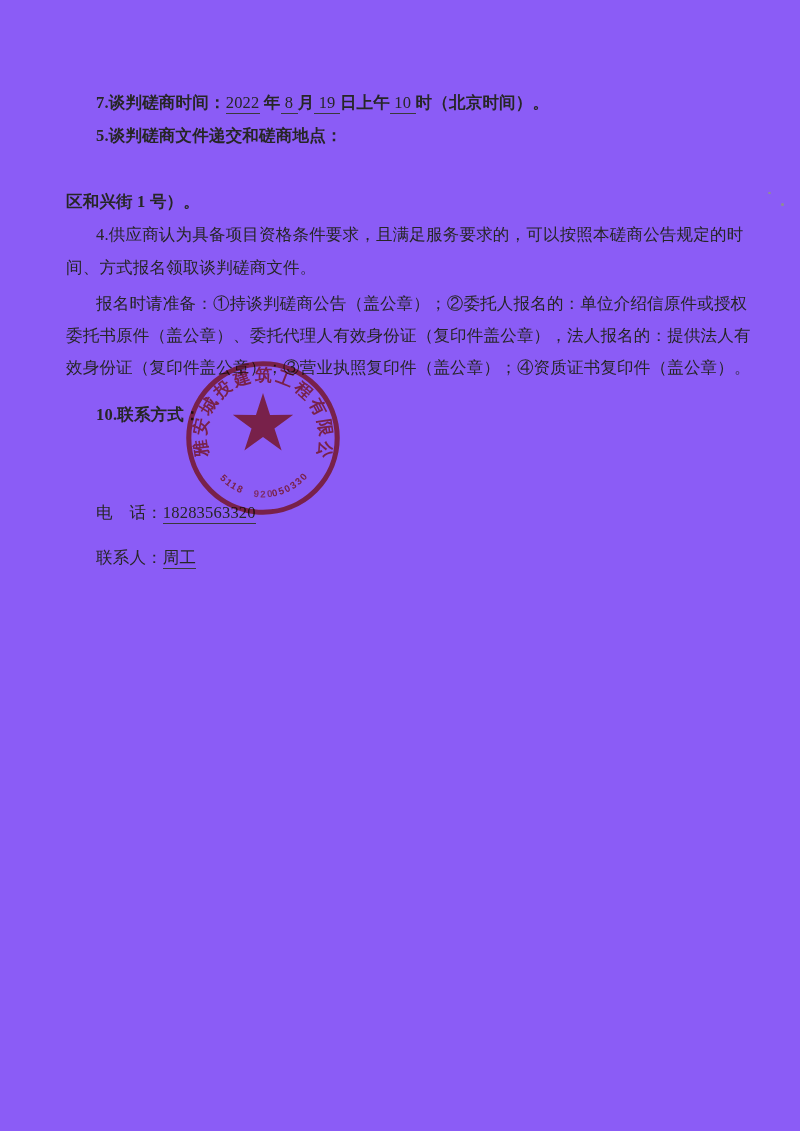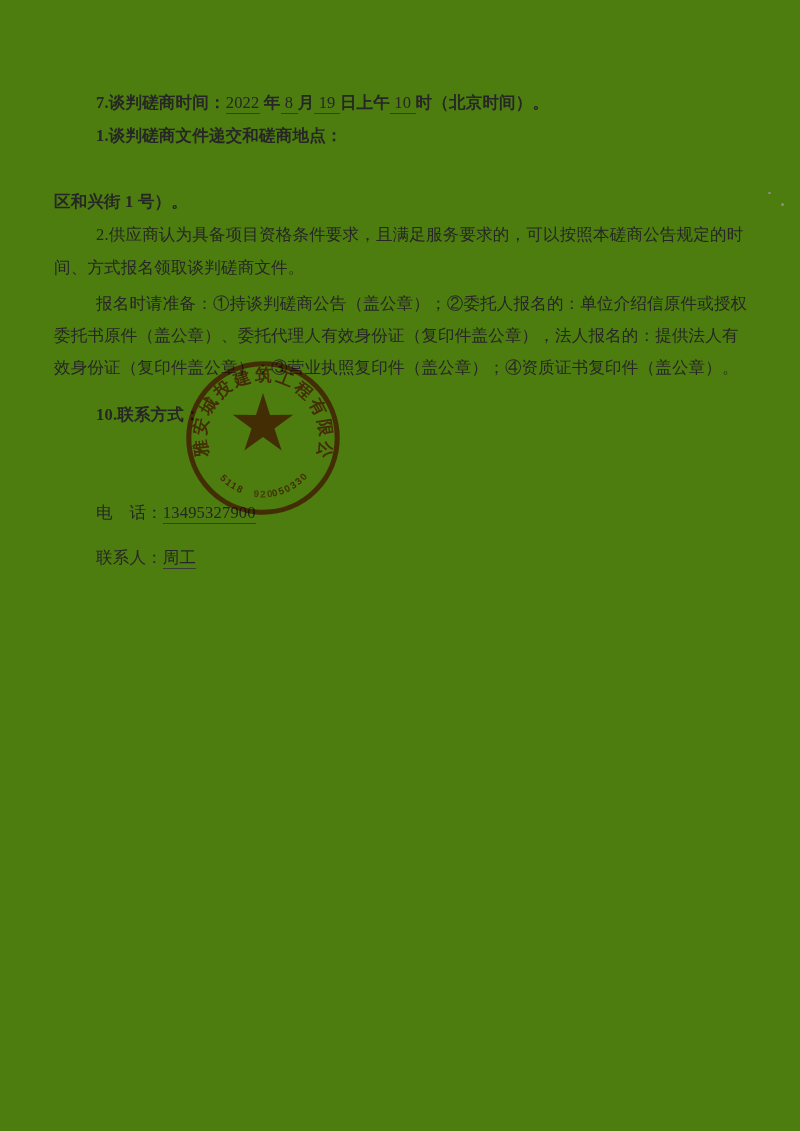--- a/index.html
+++ b/index.html
@@ -1,25 +1,25 @@
 <!DOCTYPE html>
 <html><head>
 <meta charset="utf-8">
 <style>
   html,body{margin:0;padding:0;}
   body{
     width:800px;height:1131px;background:#ffffff;position:relative;
     font-family:"Liberation Serif","DejaVu Serif",serif;
   }
-  .page{position:absolute;inset:0;background:#4d7c0f;overflow:hidden;}
+  .page{position:absolute;inset:0;background:#8b5cf6;overflow:hidden;}
   .line{
     position:absolute;left:96px;white-space:pre;
     font-size:16.5px;line-height:20px;color:#262626;letter-spacing:.2px;
   }
-  .cont{left:54px;}
+  .cont{left:66px;}
   .b{font-weight:bold;}
   .num{font-weight:normal;}
   .u{border-bottom:1.3px solid #3a3a3a;padding-bottom:1px;}
   
   .seal{
     position:absolute;left:176px;top:351px;width:174px;height:174px;
     opacity:.86;mix-blend-mode:multiply;
   }
   .seal svg{width:100%;height:100%;}
   .seal .ring{fill:none;stroke:#d6402e;stroke-width:5;}
@@ -36,35 +36,35 @@
   .speck1{left:768px;top:192px;width:3px;height:2px;}
   .speck2{left:781px;top:203px;width:3px;height:3px;}
 </style>
 </head>
 <body>
 
 <div class="page">
 
   <p class="line b" style="top:76px"><span>7.谈判磋商时间：</span><span class="u num">2022</span><span> 年</span><span class="u num"> 8 </span><span>月</span><span class="u num"> 19 </span><span>日上午</span><span class="u num"> 10 </span><span>时（北京时间）。</span></p>
 
-  <p class="line b" style="top:109px">1.谈判磋商文件递交和磋商地点：</p>
+  <p class="line b" style="top:109px">5.谈判磋商文件递交和磋商地点：</p>
 
   <p class="line b cont" style="top:175px">区和兴街 1 号）。</p>
 
-  <p class="line" style="top:208px">2.供应商认为具备项目资格条件要求，且满足服务要求的，可以按照本磋商公告规定的时</p>
+  <p class="line" style="top:208px">4.供应商认为具备项目资格条件要求，且满足服务要求的，可以按照本磋商公告规定的时</p>
   <p class="line cont" style="top:241px">间、方式报名领取谈判磋商文件。</p>
   <p class="line" style="top:277px">报名时请准备：①持谈判磋商公告（盖公章）；②委托人报名的：单位介绍信原件或授权</p>
   <p class="line cont" style="top:309px">委托书原件（盖公章）、委托代理人有效身份证（复印件盖公章），法人报名的：提供法人有</p>
   <p class="line cont" style="top:341px">效身份证（复印件盖公章）；③营业执照复印件（盖公章）；④资质证书复印件（盖公章）。</p>
 
   <p class="line b" style="top:388px">10.联系方式：</p>
 
 
 
-  <p class="line" style="top:486px"><span>电　话：</span><span class="u num">13495327900</span></p>
+  <p class="line" style="top:486px"><span>电　话：</span><span class="u num">18283563320</span></p>
 
   <p class="line" style="top:531px"><span>联系人：</span><span class="u">周工</span></p>
 
   <div class="seal">
     <svg viewBox="0 0 170 170">
       <defs>
         <path id="coArc" d="M 32.4 104.2 A 56 56 0 1 1 137.6 104.2"></path>
         <path id="codeArc" d="M 40.6 122.3 A 58 58 0 0 0 129.4 122.3"></path>
       </defs>
       <circle class="ring" cx="85" cy="85" r="72.5"></circle>

